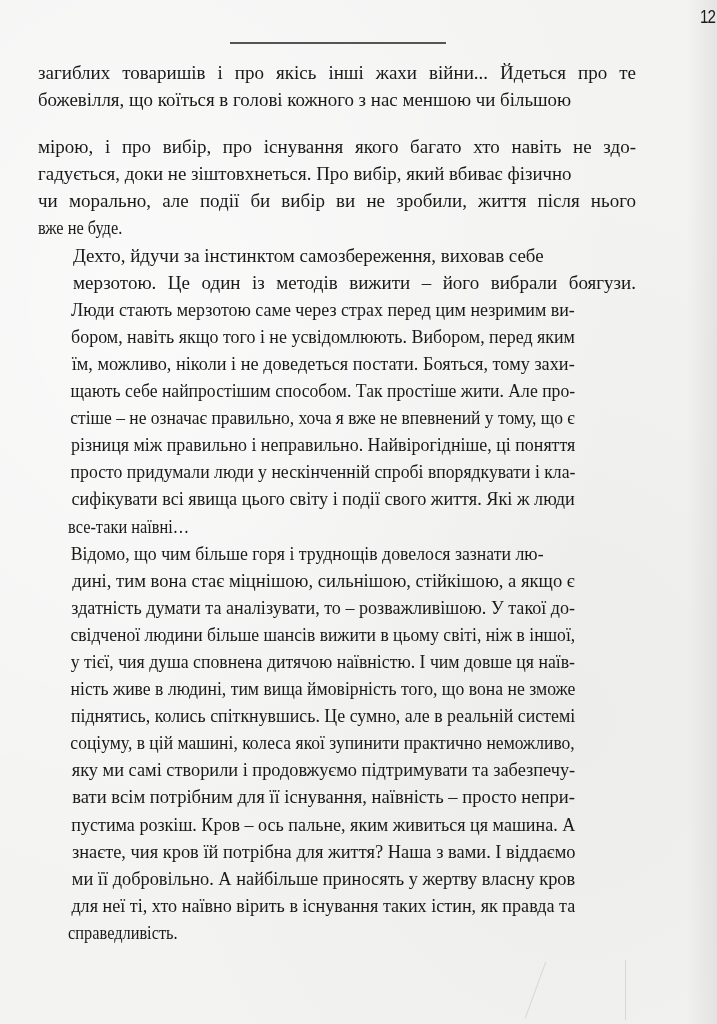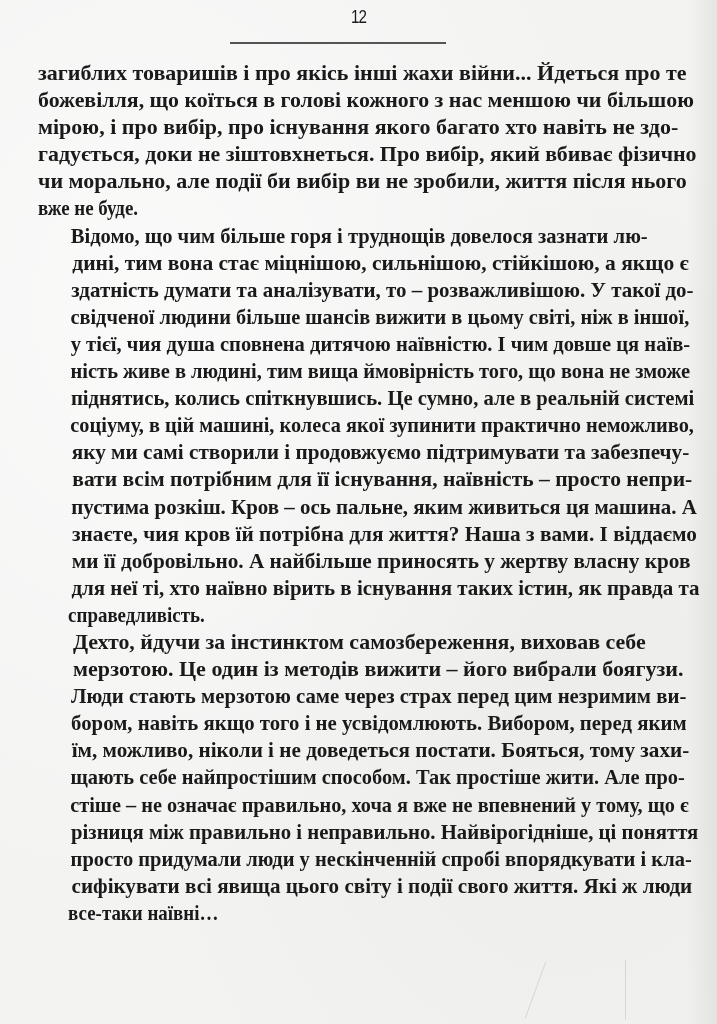--- a/index.html
+++ b/index.html
@@ -22,21 +22,21 @@
       position: absolute;
       left: 0; top: 0;
       width: 717px;
       height: 1024px;
     }
     .header {
       position: absolute;
       top: 6px;
       left: 0;
       width: 717px;
-      text-align: center;
+      text-align: right;
     }
     .page-number {
       display: inline-block;
       font-family: "Liberation Sans", "DejaVu Sans", sans-serif;
       font-size: 19px;
       letter-spacing: -1px;
       transform: scaleX(0.8);
       color: #1a1a1a;
     }
     .header-rule {
@@ -45,24 +45,23 @@
       left: 230px;
       width: 216px;
       height: 1.5px;
       background: #555;
     }
     .body-text {
       position: absolute;
       top: 59px;
       left: 38px;
       width: 598px;
-      font-size: 22px;
+      font-size: 19px;
       line-height: 27.1px;
       text-align: justify;
-      font-weight: bold;
     }
     .para {
       margin: 0;
       text-indent: 0;
     }
     .para.indent {
       text-indent: 35px;
     }
     .line {
       display: block;
@@ -98,49 +97,49 @@
 
   <div class="header">
     <span class="page-number">12</span>
   </div>
   <div class="header-rule"></div>
 
   <div class="body-text" id="body-text">
     <div class="para">
       <span class="line" style="display: block; text-align-last: justify; width: 598px;">загиблих товаришів і про якісь інші жахи війни... Йдеться про те</span>
       <span class="line" style="display: block; text-align-last: left; width: 601px; transform: scaleX(0.995008);">божевілля, що коїться в голові кожного з нас меншою чи більшою</span>
-      <span class="line" style="display: block; text-align-last: justify; width: 598px;">мірою, і про вибір, про існування якого багато хто навіть не здо-</span>
+      <span class="line" style="display: block; text-align-last: justify; width: 598px; margin-top: 20px;">мірою, і про вибір, про існування якого багато хто навіть не здо-</span>
       <span class="line" style="display: block; text-align-last: left; width: 601px; transform: scaleX(0.995008);">гадується, доки не зіштовхнеться. Про вибір, який вбиває фізично</span>
       <span class="line" style="display: block; text-align-last: justify; width: 598px;">чи морально, але події би вибір ви не зробили, життя після нього</span>
       <span class="line last" style="display: block; text-align-last: left; transform: scaleX(0.86);">вже не буде.</span>
+    </div>
+    <div class="para indent">
+      <span class="line first" style="display: block; text-align-last: left; width: 565px; transform: scaleX(0.99646); margin-left: 0px;">Дехто, йдучи за інстинктом самозбереження, виховав себе</span>
+      <span class="line" style="display: block; text-align-last: justify; width: 598px;">мерзотою. Це один із методів вижити – його вибрали боягузи.</span>
+      <span class="line" style="display: block; text-align-last: left; width: 633px; transform: scaleX(0.944708);">Люди стають мерзотою саме через страх перед цим незримим ви-</span>
+      <span class="line" style="display: block; text-align-last: left; width: 633px; transform: scaleX(0.944708);">бором, навіть якщо того і не усвідомлюють. Вибором, перед яким</span>
+      <span class="line" style="display: block; text-align-last: left; width: 622px; transform: scaleX(0.961415);">їм, можливо, ніколи і не доведеться постати. Бояться, тому захи-</span>
+      <span class="line" style="display: block; text-align-last: left; width: 644px; transform: scaleX(0.928571);">щають себе найпростішим способом. Так простіше жити. Але про-</span>
+      <span class="line" style="display: block; text-align-last: left; width: 649px; transform: scaleX(0.921418);">стіше – не означає правильно, хоча я вже не впевнений у тому, що є</span>
+      <span class="line" style="display: block; text-align-last: left; width: 634px; transform: scaleX(0.943218);">різниця між правильно і неправильно. Найвірогідніше, ці поняття</span>
+      <span class="line" style="display: block; text-align-last: left; width: 642px; transform: scaleX(0.931464);">просто придумали люди у нескінченній спробі впорядкувати і кла-</span>
+      <span class="line" style="display: block; text-align-last: left; width: 624px; transform: scaleX(0.958333);">сифікувати всі явища цього світу і події свого життя. Які ж люди</span>
+      <span class="line last" style="display: block; text-align-last: left; transform: scaleX(0.86);">все-таки наївні…</span>
     </div>
     <div class="para indent">
       <span class="line first" style="display: block; text-align-last: left; width: 602px; transform: scaleX(0.935216); margin-left: 0px;">Відомо, що чим більше горя і труднощів довелося зазнати лю-</span>
       <span class="line" style="display: block; text-align-last: left; width: 611px; transform: scaleX(0.978723);">дині, тим вона стає міцнішою, сильнішою, стійкішою, а якщо є</span>
       <span class="line" style="display: block; text-align-last: left; width: 628px; transform: scaleX(0.952229);">здатність думати та аналізувати, то – розважливішою. У такої до-</span>
       <span class="line" style="display: block; text-align-last: left; width: 646px; transform: scaleX(0.925697);">свідченої людини більше шансів вижити в цьому світі, ніж в іншої,</span>
       <span class="line" style="display: block; text-align-last: left; width: 640px; transform: scaleX(0.934375);">у тієї, чия душа сповнена дитячою наївністю. І чим довше ця наїв-</span>
       <span class="line" style="display: block; text-align-last: left; width: 643px; transform: scaleX(0.930016);">ність живе в людині, тим вища ймовірність того, що вона не зможе</span>
       <span class="line" style="display: block; text-align-last: left; width: 636px; transform: scaleX(0.940252);">піднятись, колись спіткнувшись. Це сумно, але в реальній системі</span>
       <span class="line" style="display: block; text-align-last: left; width: 647px; transform: scaleX(0.924266);">соціуму, в цій машині, колеса якої зупинити практично неможливо,</span>
       <span class="line" style="display: block; text-align-last: left; width: 620px; transform: scaleX(0.964516);">яку ми самі створили і продовжуємо підтримувати та забезпечу-</span>
       <span class="line" style="display: block; text-align-last: left; width: 611px; transform: scaleX(0.978723);">вати всім потрібним для її існування, наївність – просто непри-</span>
       <span class="line" style="display: block; text-align-last: left; width: 629px; transform: scaleX(0.950715);">пустима розкіш. Кров – ось пальне, яким живиться ця машина. А</span>
       <span class="line" style="display: block; text-align-last: left; width: 617px; transform: scaleX(0.969206);">знаєте, чия кров їй потрібна для життя? Наша з вами. І віддаємо</span>
       <span class="line" style="display: block; text-align-last: left; width: 619px; transform: scaleX(0.966074);">ми її добровільно. А найбільше приносять у жертву власну кров</span>
       <span class="line" style="display: block; text-align-last: left; width: 627px; transform: scaleX(0.953748);">для неї ті, хто наївно вірить в існування таких істин, як правда та</span>
       <span class="line last" style="display: block; text-align-last: left; transform: scaleX(0.86);">справедливість.</span>
     </div>
-    <div class="para indent">
-      <span class="line first" style="display: block; text-align-last: left; width: 565px; transform: scaleX(0.99646); margin-left: 0px;">Дехто, йдучи за інстинктом самозбереження, виховав себе</span>
-      <span class="line" style="display: block; text-align-last: justify; width: 598px;">мерзотою. Це один із методів вижити – його вибрали боягузи.</span>
-      <span class="line" style="display: block; text-align-last: left; width: 633px; transform: scaleX(0.944708);">Люди стають мерзотою саме через страх перед цим незримим ви-</span>
-      <span class="line" style="display: block; text-align-last: left; width: 633px; transform: scaleX(0.944708);">бором, навіть якщо того і не усвідомлюють. Вибором, перед яким</span>
-      <span class="line" style="display: block; text-align-last: left; width: 622px; transform: scaleX(0.961415);">їм, можливо, ніколи і не доведеться постати. Бояться, тому захи-</span>
-      <span class="line" style="display: block; text-align-last: left; width: 644px; transform: scaleX(0.928571);">щають себе найпростішим способом. Так простіше жити. Але про-</span>
-      <span class="line" style="display: block; text-align-last: left; width: 649px; transform: scaleX(0.921418);">стіше – не означає правильно, хоча я вже не впевнений у тому, що є</span>
-      <span class="line" style="display: block; text-align-last: left; width: 634px; transform: scaleX(0.943218);">різниця між правильно і неправильно. Найвірогідніше, ці поняття</span>
-      <span class="line" style="display: block; text-align-last: left; width: 642px; transform: scaleX(0.931464);">просто придумали люди у нескінченній спробі впорядкувати і кла-</span>
-      <span class="line" style="display: block; text-align-last: left; width: 624px; transform: scaleX(0.958333);">сифікувати всі явища цього світу і події свого життя. Які ж люди</span>
-      <span class="line last" style="display: block; text-align-last: left; transform: scaleX(0.86);">все-таки наївні…</span>
-    </div>
   </div>
 </div>
 
 </body></html>

